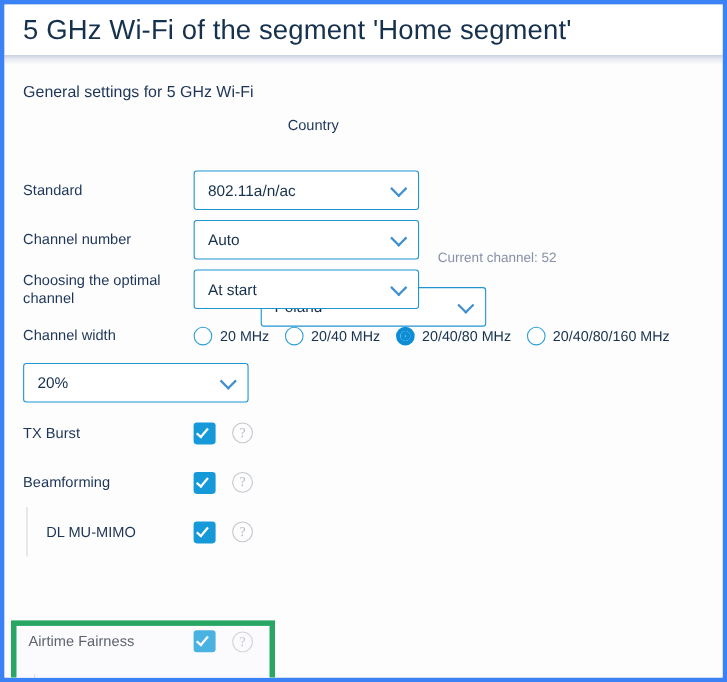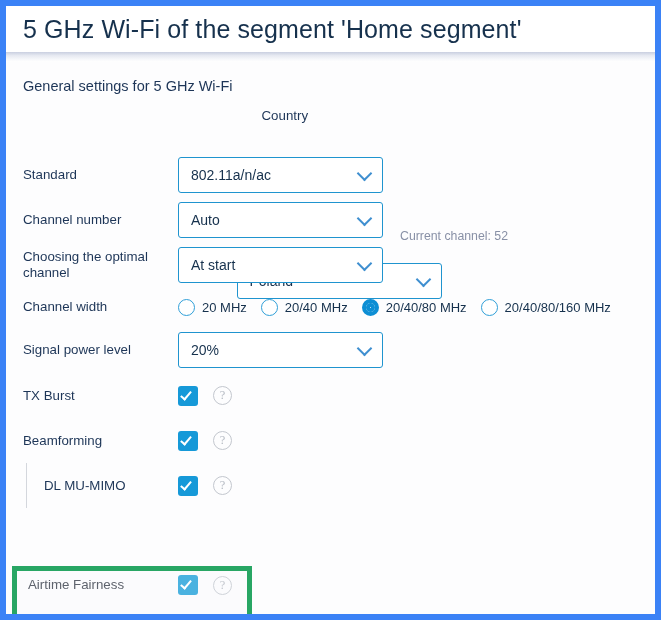--- a/index.html
+++ b/index.html
@@ -9,21 +9,21 @@
   }
   body {
     font-family: "Liberation Sans", sans-serif;
     -webkit-font-smoothing: antialiased;
   }
   .screen {
     position: relative;
     width: 661px;
     height: 620px;
     box-sizing: border-box;
-    border: 6px solid #3b82f6;
+    border: 4px solid #3b82f6;
     background: #e5e5e5;
     overflow: hidden;
   }
   
   .page-header {
     height: 46px;
     background: #ffffff;
     display: flex;
     align-items: center;
     padding-left: 17px;
@@ -308,21 +308,20 @@
             <span class="radio-label">20/40/80 MHz</span>
           </label>
           <label class="radio-item">
             <span class="radio"></span>
             <span class="radio-label">20/40/80/160 MHz</span>
           </label>
         </div>
       </div>
 
       <div class="row" style="height:46px;">
-        <div class="row-label">Signal power level</div>
         <div class="row-control">
           <div class="select">
             <span class="select-value">20%</span>
             <span class="chev"></span>
           </div>
         </div>
       </div>
 
       <div class="cb-row">
         <div class="row-label">TX Burst</div>

